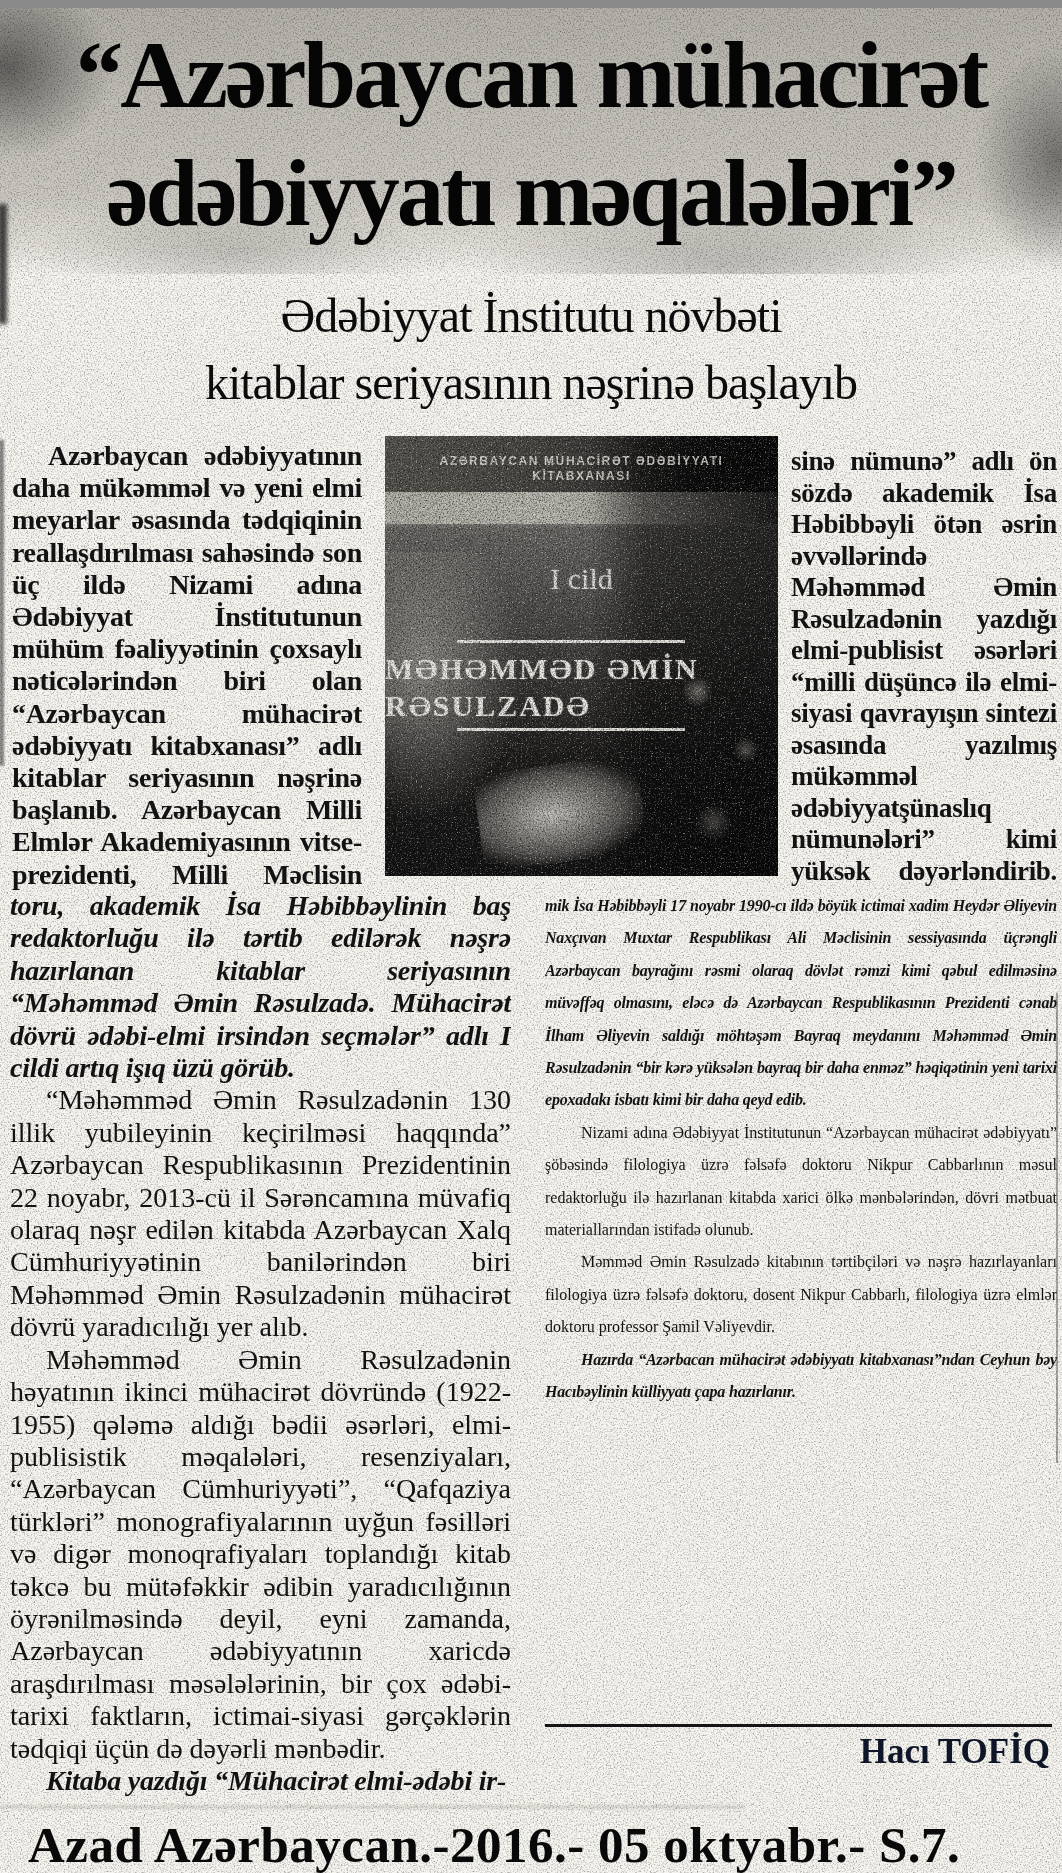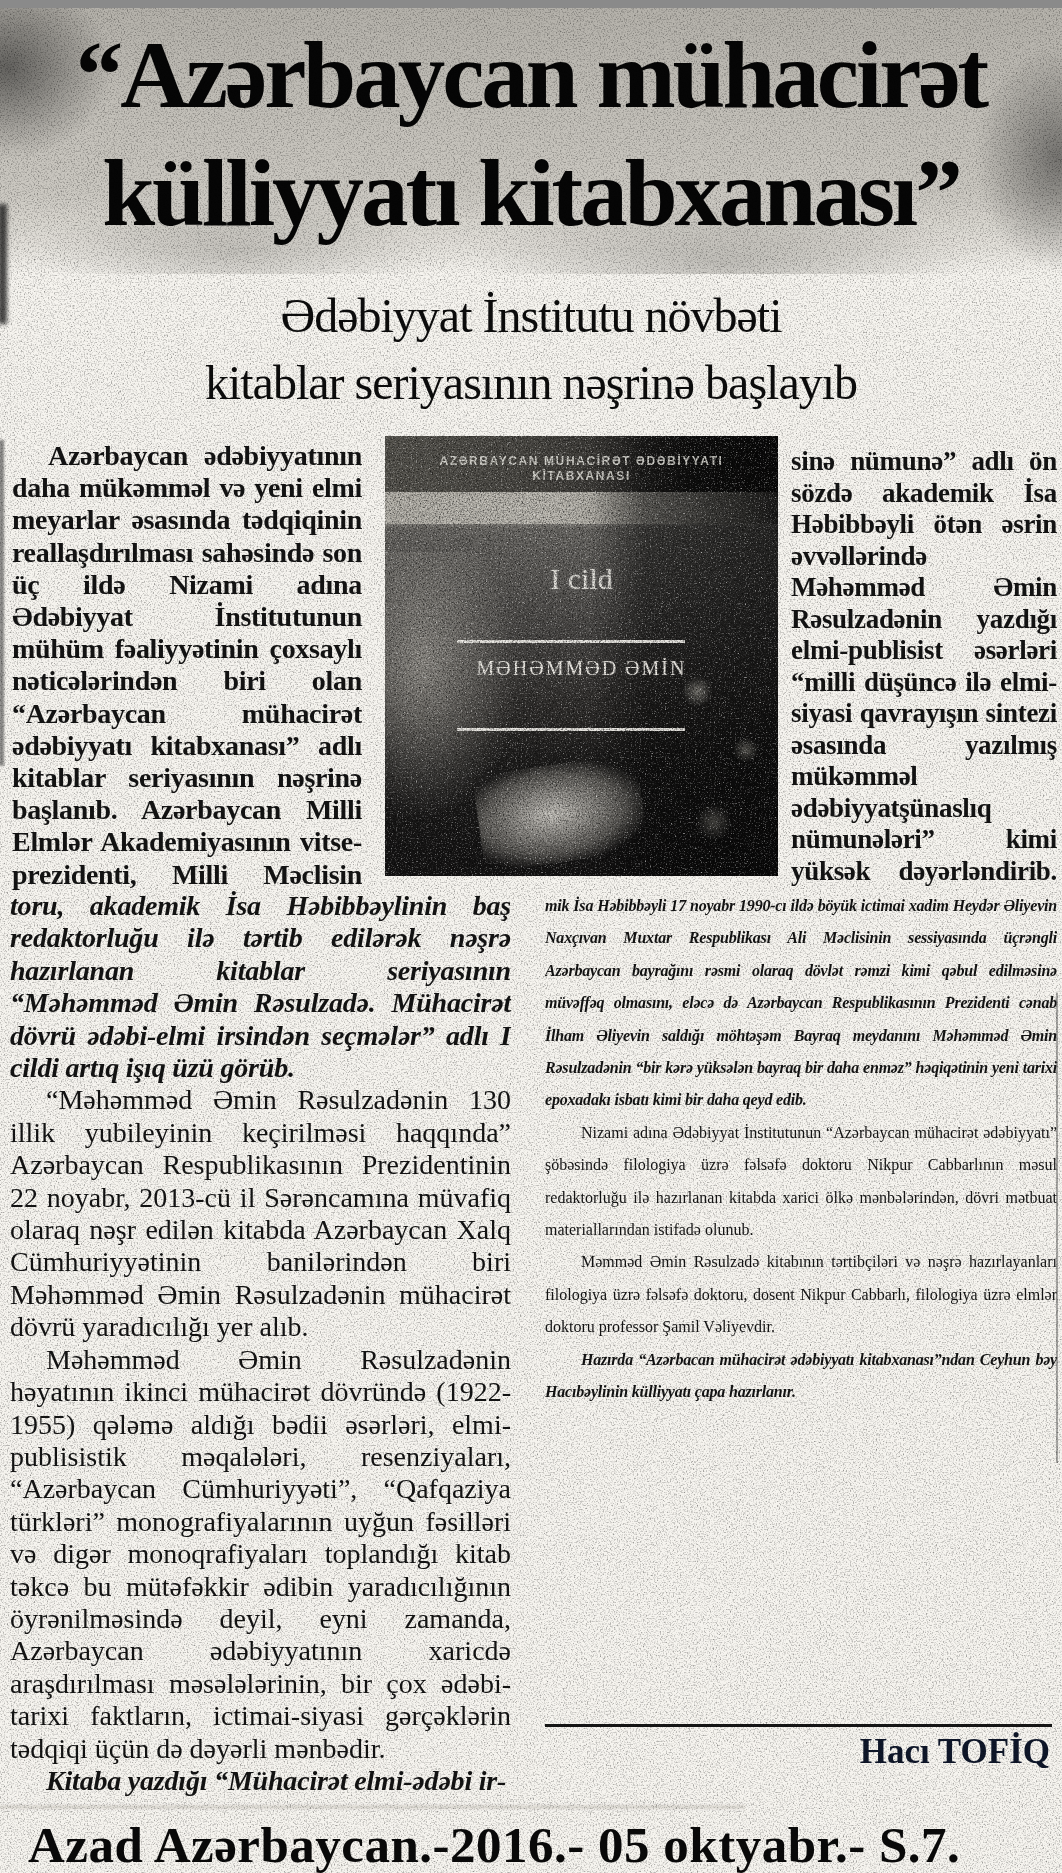--- a/index.html
+++ b/index.html
@@ -55,22 +55,22 @@
     radial-gradient(circle 18px at 72% 44%, rgba(140,138,130,.6), rgba(140,138,130,0) 70%),
     radial-gradient(circle 26px at 44% 76%, rgba(122,120,113,.55), rgba(122,120,113,0) 70%);}
   .cover-series{position:absolute;top:18px;left:0;width:100%;text-align:center;
     font-family:"Liberation Sans",sans-serif;font-weight:bold;font-size:12px;line-height:15px;
     letter-spacing:1.6px;color:rgba(233,231,225,.85);}
   .cover-volume{position:absolute;top:126px;left:0;width:100%;text-align:center;
     font-size:30px;color:#e3e1db;text-shadow:0 0 3px rgba(255,255,255,.35);}
   .cover-rule{position:absolute;left:72px;width:228px;height:3px;background:rgba(246,244,239,.92);}
   .r1{top:204px;}
   .r2{top:292px;}
-  .cover-author{position:absolute;top:214px;left:0;width:100%;text-align:center;
-    font-weight:normal;font-size:20px;line-height:37px;letter-spacing:2px;color:#ece9e3;
+  .cover-author{position:absolute;top:214px;left:0;width:100%;text-align:left;
+    font-weight:bold;font-size:30px;line-height:37px;letter-spacing:2px;color:#ece9e3;
     text-shadow:0 0 2px rgba(255,255,255,.25);}
   
   .byline-rule{position:absolute;left:545px;top:1716px;width:507px;height:3px;background:#161616;}
   .byline{position:absolute;left:545px;top:1724px;width:505px;text-align:right;
     font-weight:bold;font-size:35px;color:#0f172a;}
   .citation{position:absolute;left:28px;top:1808px;font-weight:bold;font-size:51px;
     letter-spacing:.5px;color:#0a0a0a;}
   
   .smudge1{position:absolute;left:-2px;top:196px;width:9px;height:120px;background:#1c1c1c;filter:blur(2px);opacity:.8;}
   .smudge2{position:absolute;left:-1px;top:432px;width:5px;height:326px;background:#333;filter:blur(1px);opacity:.55;}
@@ -94,21 +94,21 @@
     <feColorMatrix type="matrix" values="0 0 0 0 1  0 0 0 0 1  0 0 0 0 1  1 1 1 0 -1.6"></feColorMatrix>
   </filter>
 </svg>
 
 <div class="scan-page">
 
   <div class="header-band"></div>
 
   <div class="headline">
     <div>“Azərbaycan mühacirət</div>
-    <div>külliyyatı kitabxanası”</div>
+    <div>ədəbiyyatı məqalələri”</div>
   </div>
 
   <div class="subhead">
     <div>Ədəbiyyat İnstitutu növbəti</div>
     <div>kitablar seriyasının nəşrinə başlayıb</div>
   </div>
 
   <div class="col col-ln">
     <p class="ind">Azərbaycan ədəbiyyatının daha mükəmməl və yeni elmi meyarlar əsasında tədqiqinin reallaşdırılması sahəsində son üç ildə Nizami adına Ədəbiyyat İnstitutunun mühüm fəaliyyətinin çoxsaylı nəticələrindən biri olan “Azərbaycan mühacirət ədəbiyyatı kitabxanası” adlı kitablar seriyasının nəşrinə başlanıb. Azərbaycan Milli Elmlər Akademiyasının vitse-prezidenti, Milli Məclisin deputatı, Ədəbiyyat İnstitutunun direk-</p>
   </div>
@@ -122,20 +122,21 @@
     <div class="cover-ship"></div>
     <div class="cover-mottle-right"></div>
     <div class="cover-series">
       <div>AZƏRBAYCAN MÜHACİRƏT ƏDƏBİYYATI</div>
       <div>KİTABXANASI</div>
     </div>
     <div class="cover-volume">I cild</div>
     <div class="cover-rule r1"></div>
     <div class="cover-author">
       <div>MƏHƏMMƏD ƏMİN</div>
+      <div>RƏSULZADƏ</div>
     </div>
     <div class="cover-rule r2"></div>
     <svg class="cover-grain" width="393" height="440" xmlns="http://www.w3.org/2000/svg">
       <rect width="393" height="440" filter="url(#speckDark)"></rect>
       <rect width="393" height="440" filter="url(#speckLight)"></rect>
     </svg>
   </div>
 
   <div class="col col-rn">
     <p>sinə nümunə” adlı ön sözdə akademik İsa Həbibbəyli ötən əsrin əvvəllərində Məhəmməd Əmin Rəsulzadənin yazdığı elmi-publisist əsərləri “milli düşüncə ilə elmi-siyasi qavrayışın sintezi əsasında yazılmış mükəmməl ədəbiyyatşünaslıq nümunələri” kimi yüksək dəyərləndirib. Eyni zamanda, akade-</p>

